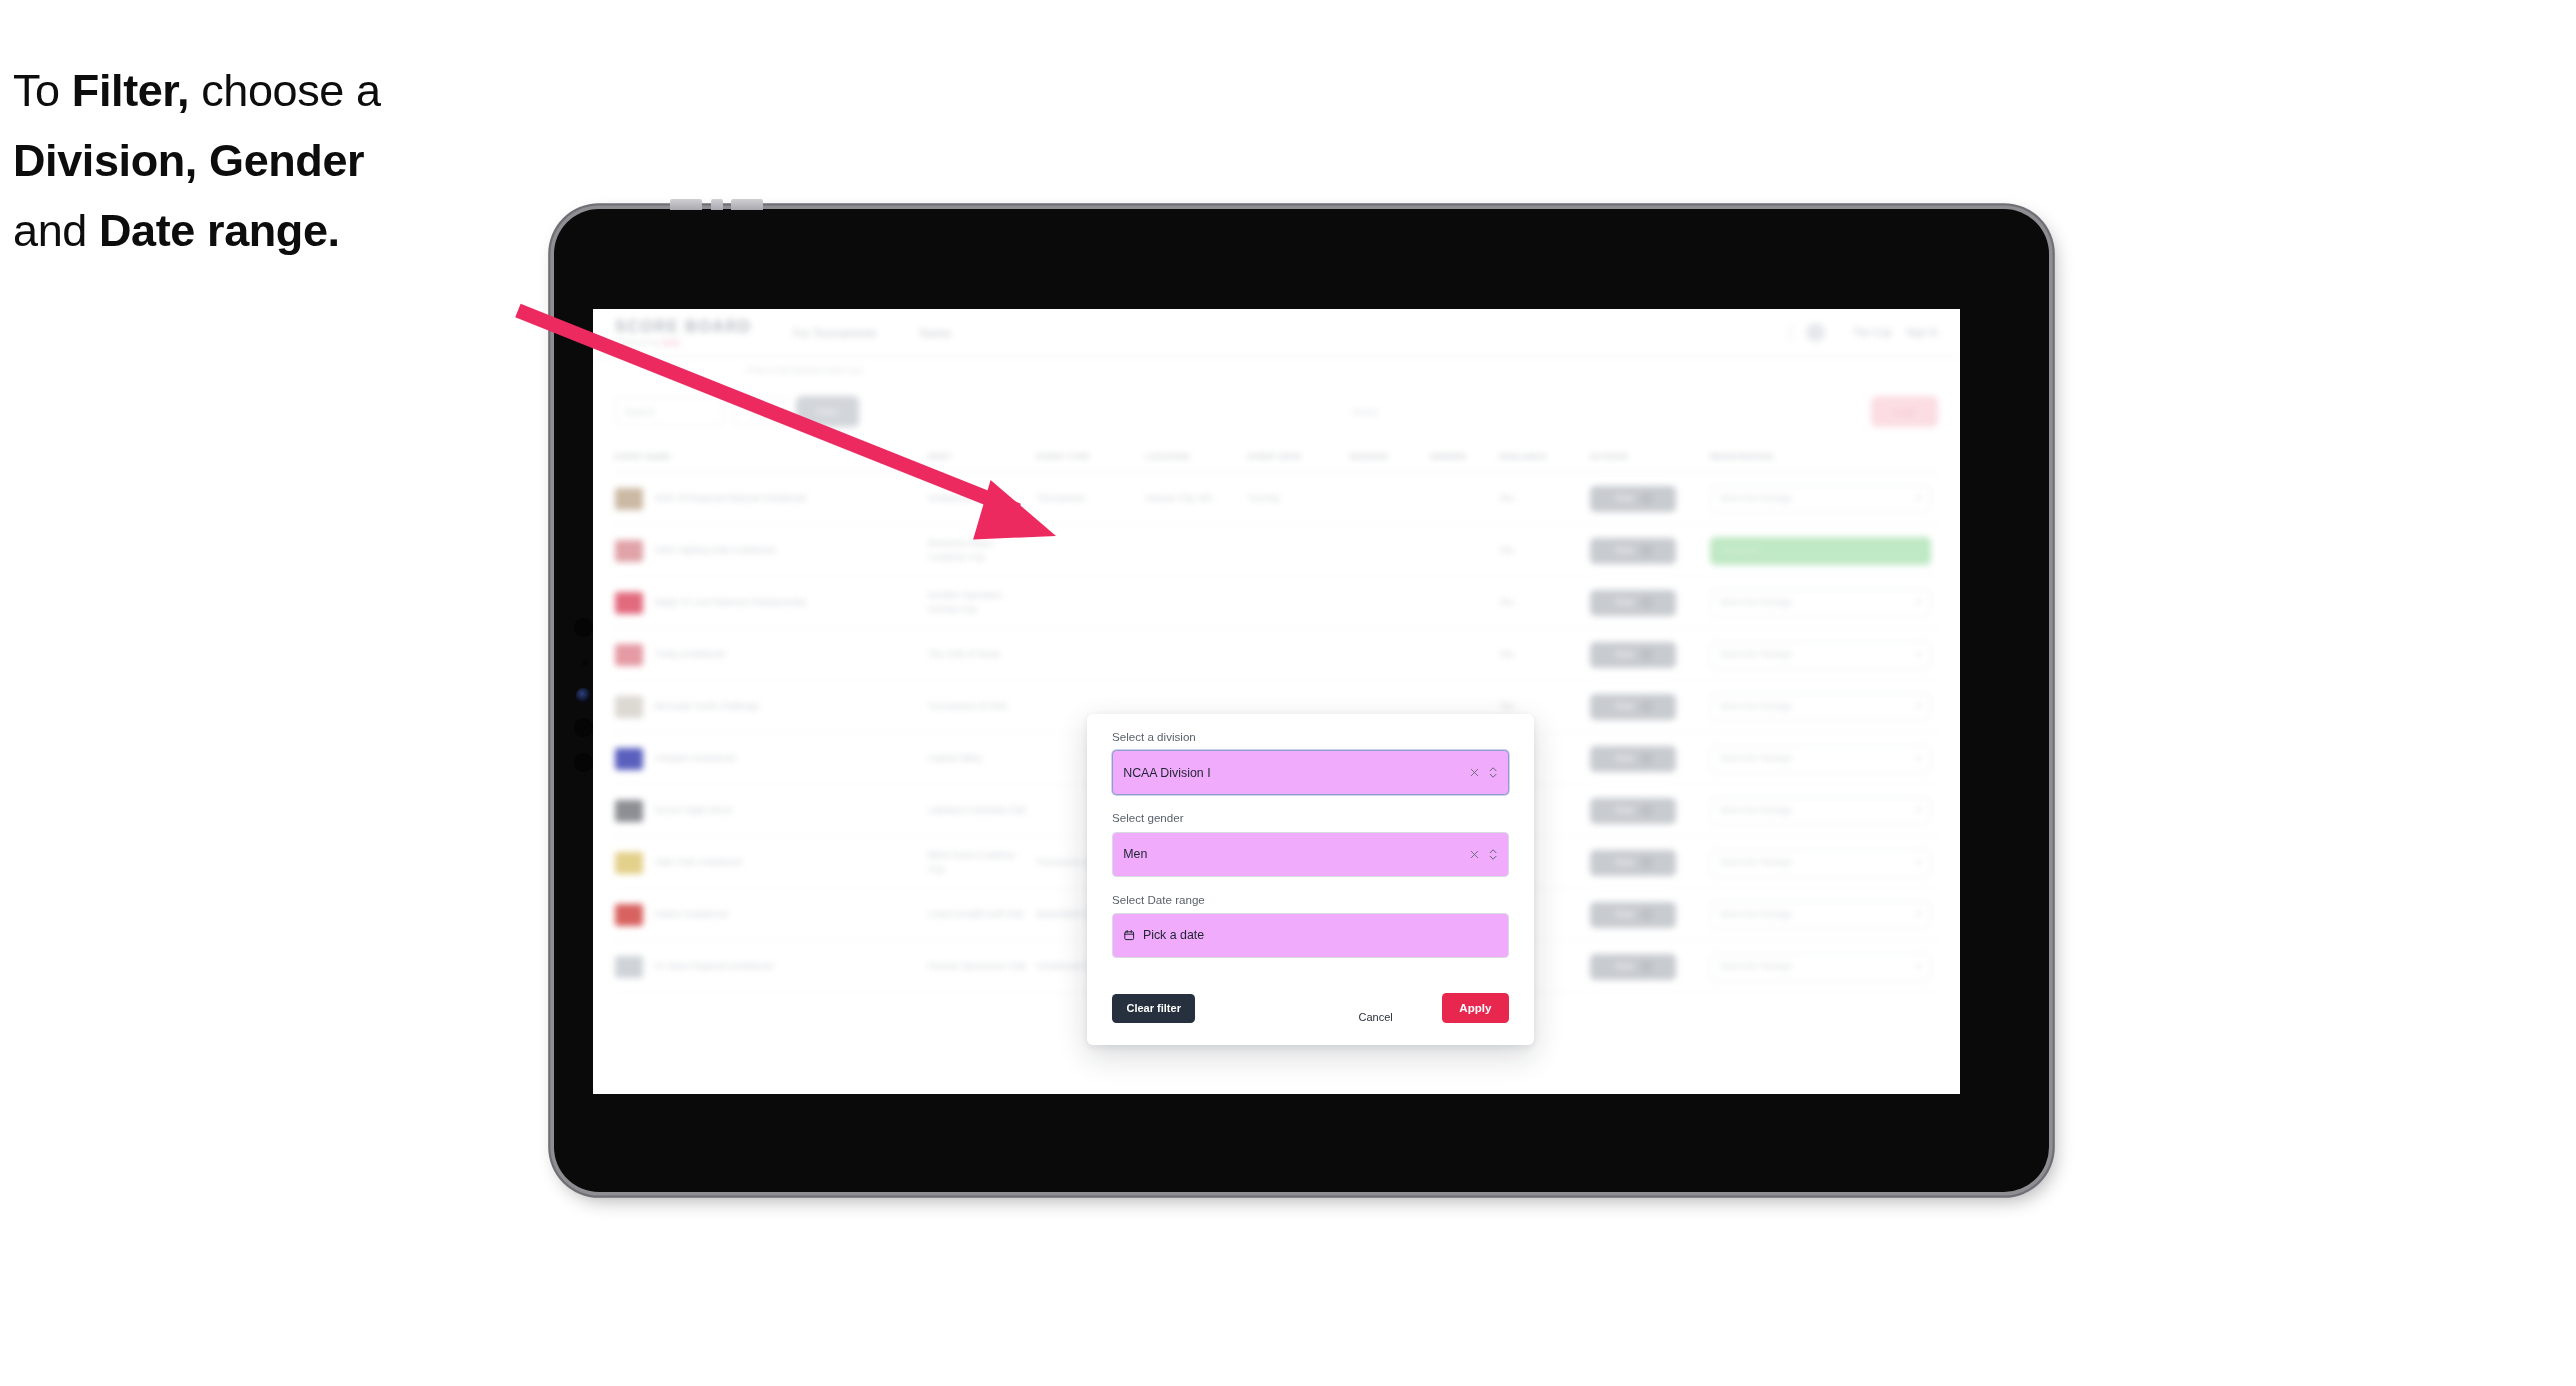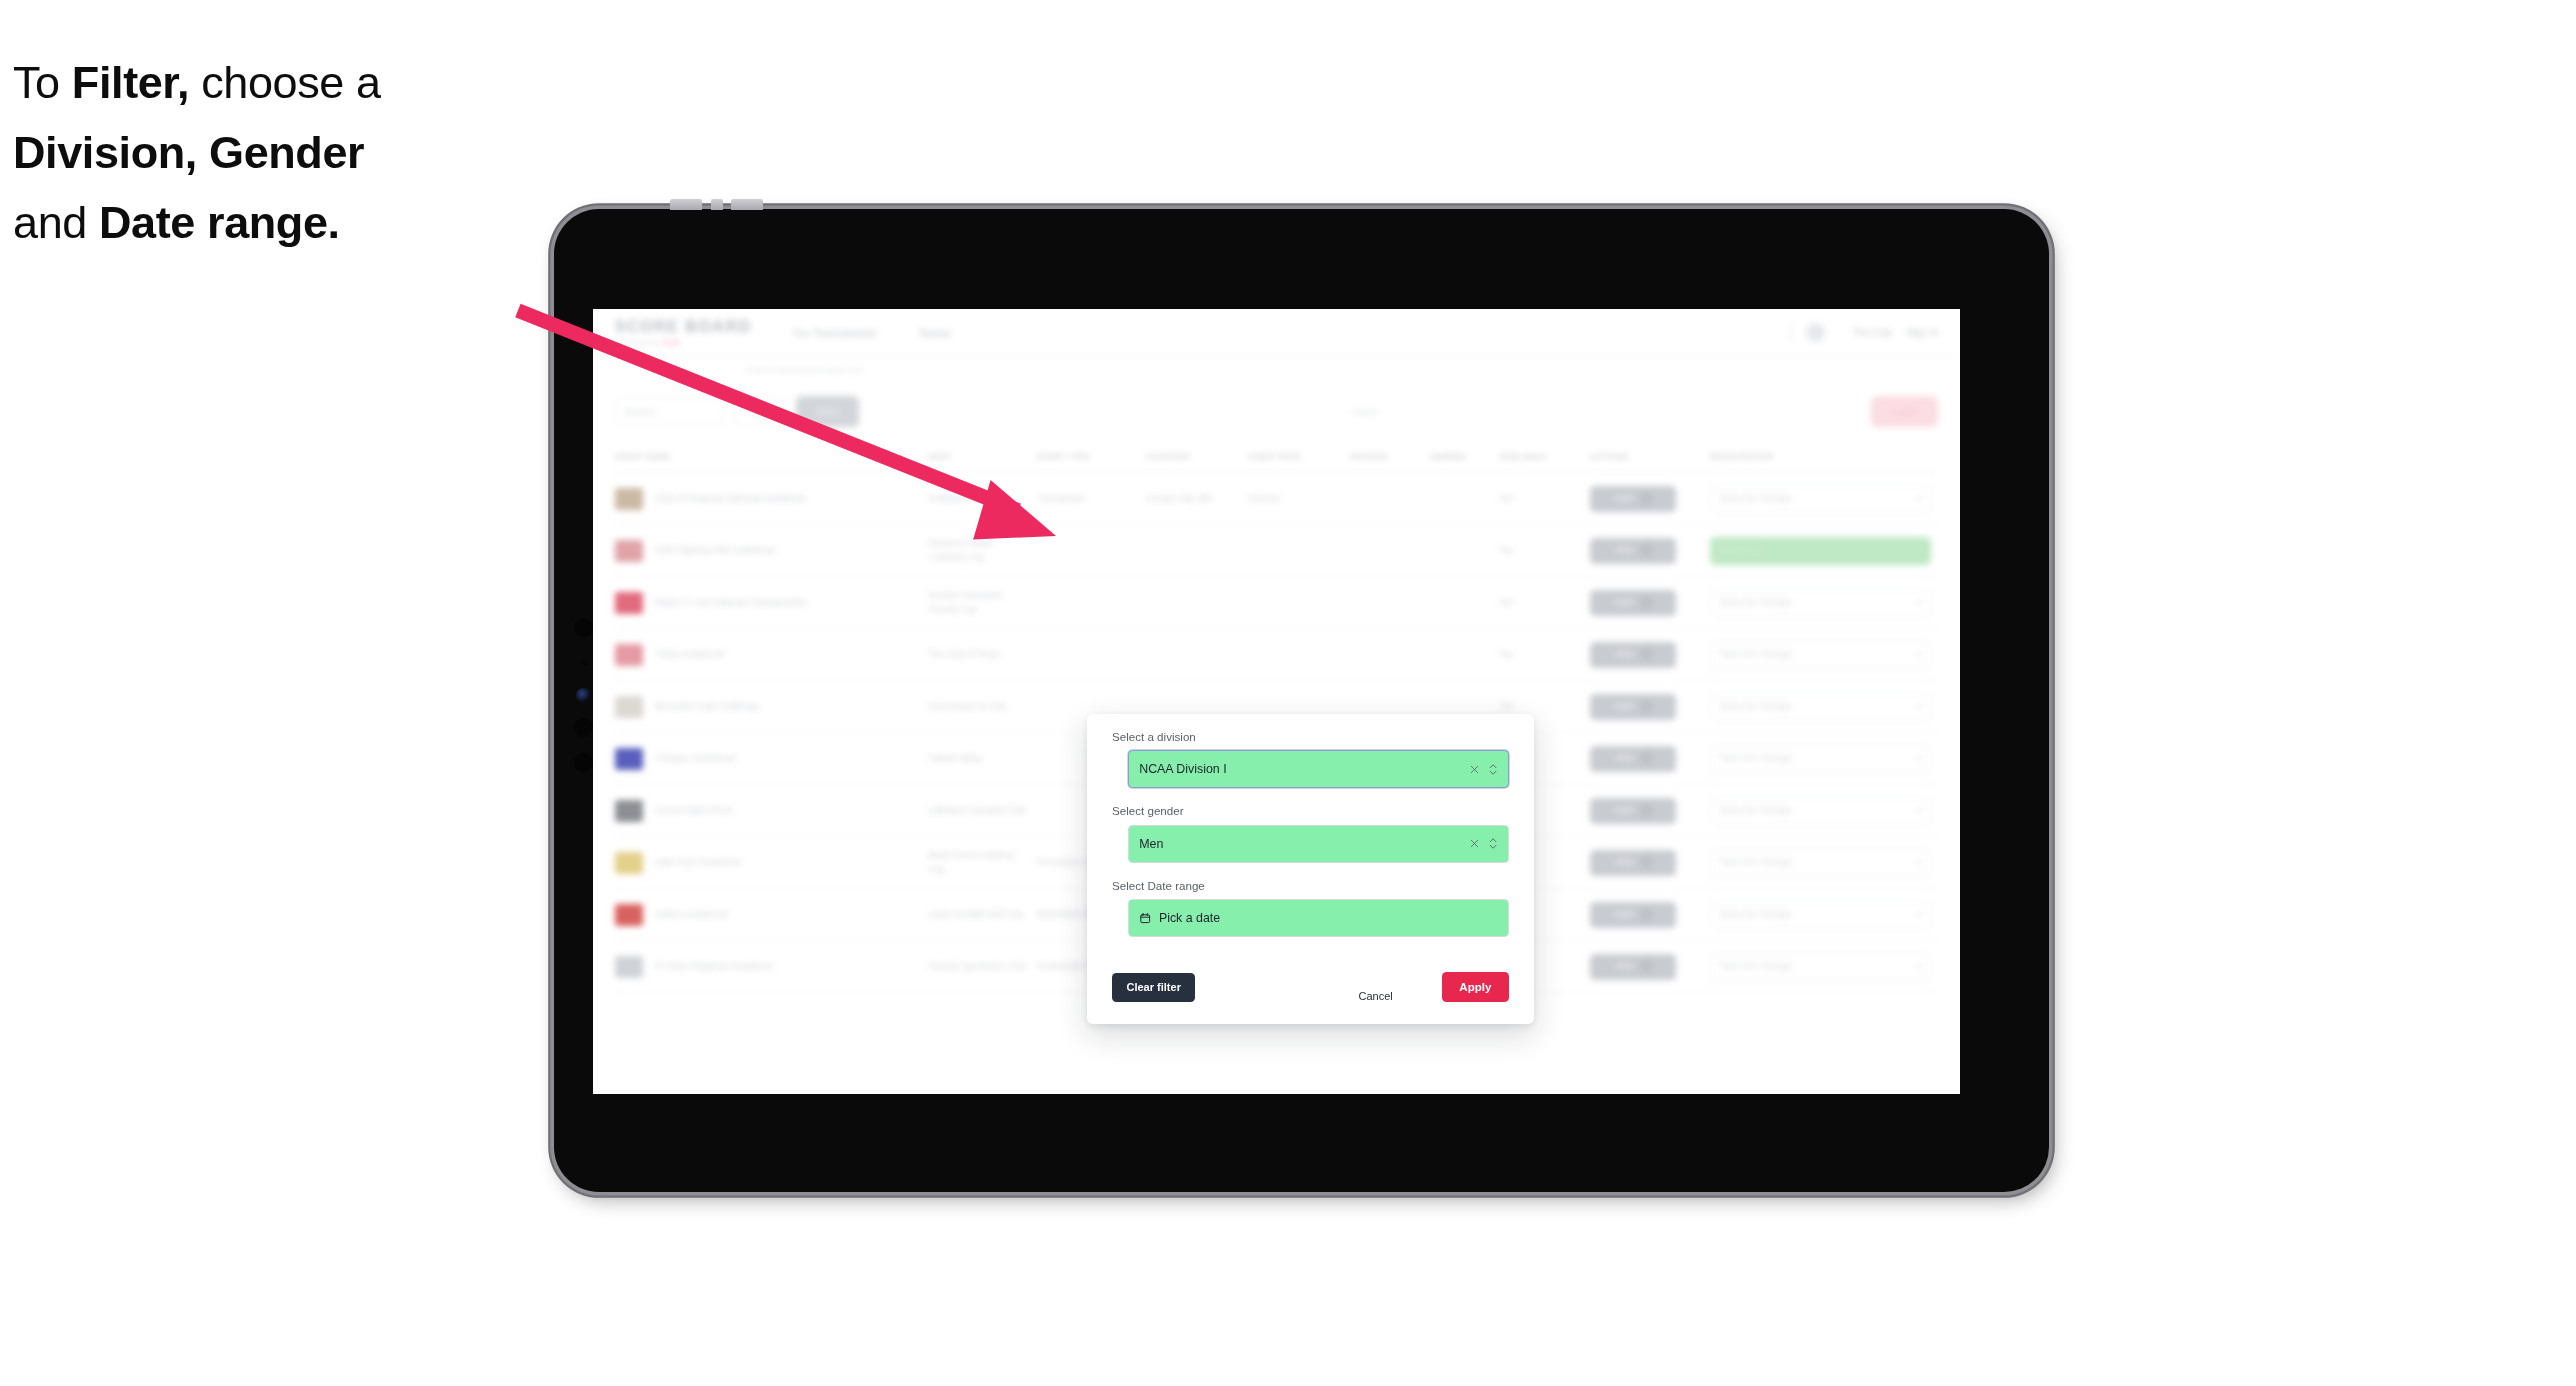--- a/index.html
+++ b/index.html
@@ -8,21 +8,21 @@
     height: 1386px;
     background: #ffffff;
     font-family: "Liberation Sans", sans-serif;
     overflow: hidden;
   }
   #stage { position: relative; width: 2576px; height: 1386px; background: #fff; }
 
   
   #caption {
     position: absolute;
-    left: 13px; top: 48px;
+    left: 13px; top: 56px;
     width: 553px;
     font-size: 45px;
     line-height: 1.55;
     color: #0d0d0d;
     letter-spacing: -0.4px;
   }
   #caption .ln { display: block; white-space: nowrap; }
   #caption b { font-weight: 700; }
 
   
@@ -175,23 +175,23 @@
   #modal-close {
     position:absolute; right: 22px; top: 16px;
     width: 19px; height: 19px; color:#6b7280;
     display:flex; align-items:center; justify-content:center;
     cursor:pointer;
   }
   #modal-body { padding: 16px 25px 2.9px 25px; }
   .field-label { font-size: 11.6px; color:#595f6a; margin-bottom: 7.3px; }
   .field-label + .field-ctl { margin-bottom: 16px; }
   .field-ctl {
-    height: 38px; border:0.7px solid #d7dae0; border-radius:4.4px;
-    background:#86efac; display:flex; align-items:center;
-    padding: 0 10.2px; gap: 7.3px; margin-left: 16px;
+    height: 45px; border:0.7px solid #d7dae0; border-radius:4.4px;
+    background:#f0abfc; display:flex; align-items:center;
+    padding: 0 10.2px; gap: 7.3px;
   }
   .field-ctl.focused { border-color:#8b9ccf; box-shadow: 0 0 0 0.7px #b9c5e4; }
   .ctl-value { flex:1; font-size: 12.4px; color:#1f2430; }
   .ctl-icon { color:#5b616b; display:flex; align-items:center; }
   #modal-foot {
     display:flex; align-items:flex-end;
     padding: 16px 25px 22px 25px;
   }
   #clear-filter {
     background:#27303f; color:#ffffff; font-size:11px; font-weight:700;

